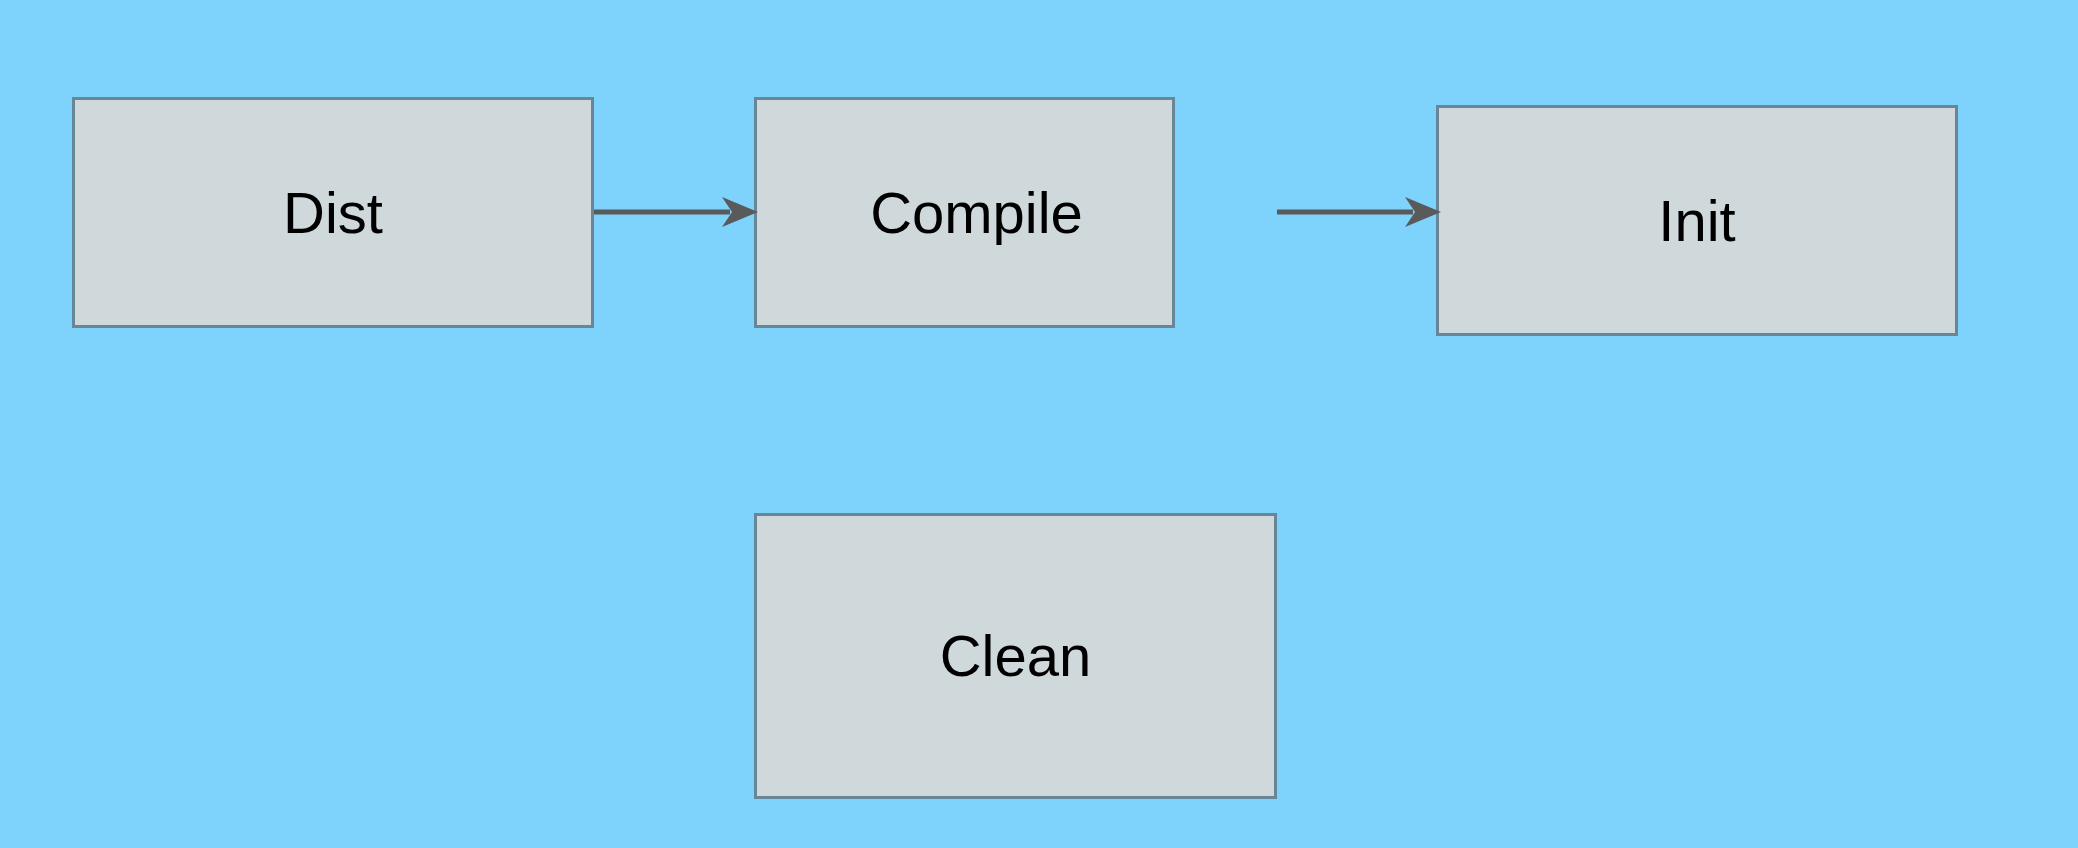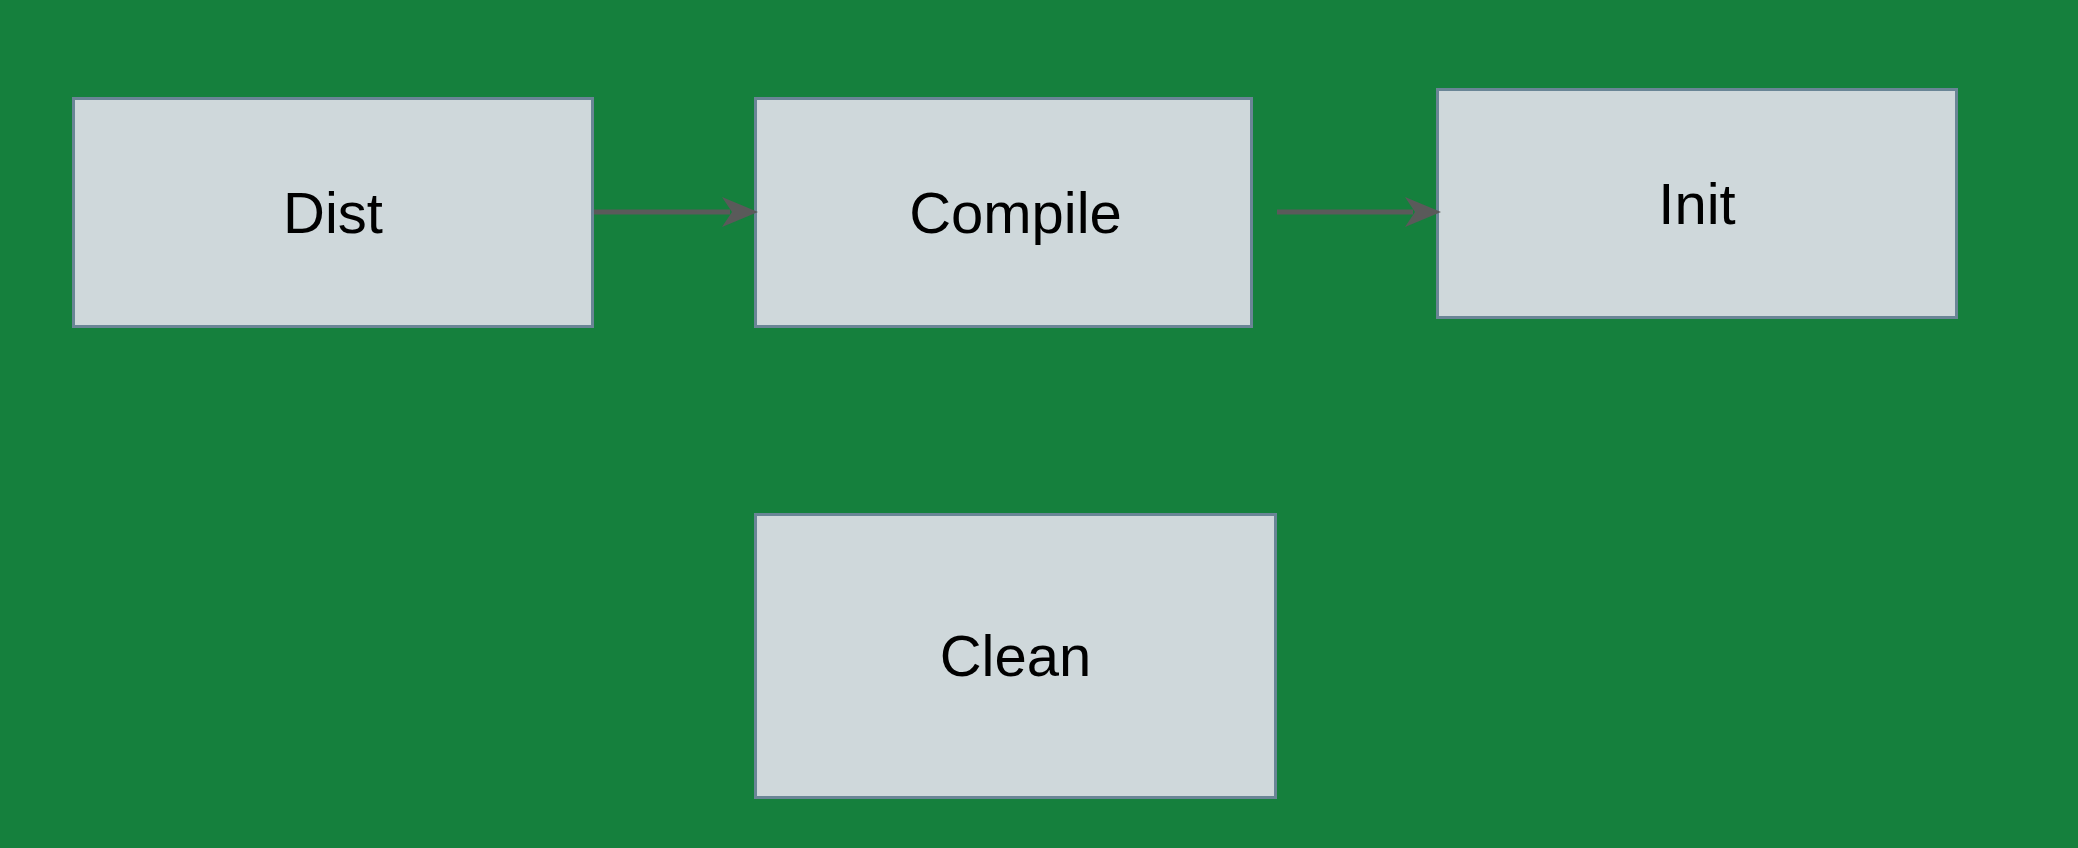--- a/index.html
+++ b/index.html
@@ -8,21 +8,21 @@
     padding: 0;
     background: #ffffff;
   }
   body {
     font-family: "Liberation Sans", sans-serif;
   }
   #canvas {
     position: relative;
     width: 2078px;
     height: 848px;
-    background: #15803d;
+    background: #7dd3fc;
     overflow: hidden;
   }
   .node {
     position: absolute;
     box-sizing: border-box;
     background: #CFD8DB;
     border: 3px solid #6A8596;
     display: flex;
     align-items: center;
     justify-content: center;
@@ -31,22 +31,22 @@
     font-family: "Liberation Sans", sans-serif;
     font-size: 58px;
     line-height: 1;
     color: #000000;
     letter-spacing: 0px;
     white-space: nowrap;
     user-select: none;
   }
   
   #node-dist    { left: 72px;   top: 97px;  width: 522px; height: 231px; }
-  #node-compile { left: 754px;  top: 97px;  width: 499px; height: 231px; padding-left: 24px; }
-  #node-init    { left: 1436px; top: 88px;  width: 522px; height: 231px; }
+  #node-compile { left: 754px;  top: 97px;  width: 421px; height: 231px; padding-left: 24px; }
+  #node-init    { left: 1436px; top: 105px;  width: 522px; height: 231px; }
   #node-clean   { left: 754px;  top: 513px; width: 523px; height: 286px; }
 
   .edge {
     position: absolute;
     overflow: visible;
   }
   #edge-dist-compile    { left: 590px;  top: 190px; width: 172px; height: 46px; }
   #edge-compile-init    { left: 1273px; top: 190px; width: 172px; height: 46px; }
 </style>
 </head>

